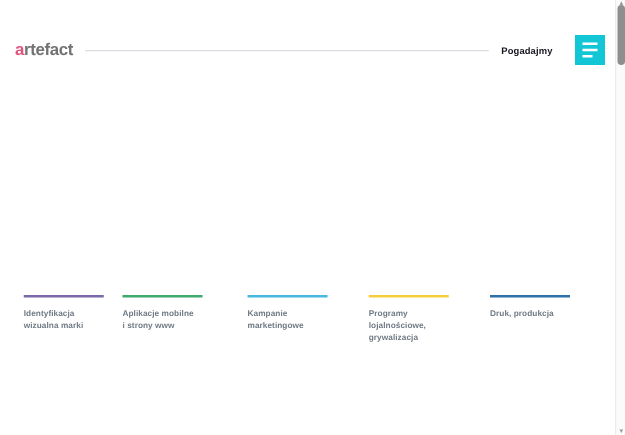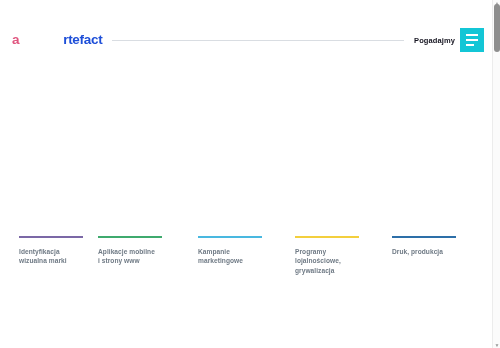--- a/index.html
+++ b/index.html
@@ -44,40 +44,39 @@
     line-height: 1;
     white-space: nowrap;
     color: #1b1b2b;
     display: flex;
     align-items: baseline;
   }
   .logo .logo-a {
     color: #e0557f;
   }
   .logo .logo-rest {
-    color: #1d4ed8;
-    margin-left: 44px;
+    color: #737373;
   }
 
   .header-rule {
     flex: 1 1 auto;
     height: 1px;
     background: #d9dde2;
     margin-left: 10px;
     margin-right: 10px;
     margin-top: 1px;
   }
 
   .cta-link {
     font-size: 7.5px;
     font-weight: bold;
     color: #14131f;
     letter-spacing: 0.1px;
     white-space: nowrap;
-    margin-right: 5px;
+    margin-right: 18px;
     cursor: pointer;
     text-align: right;
   }
 
   .menu-button {
     width: 24px;
     height: 24px;
     background: #13c6d6;
     margin-right: 8px;
     display: flex;

